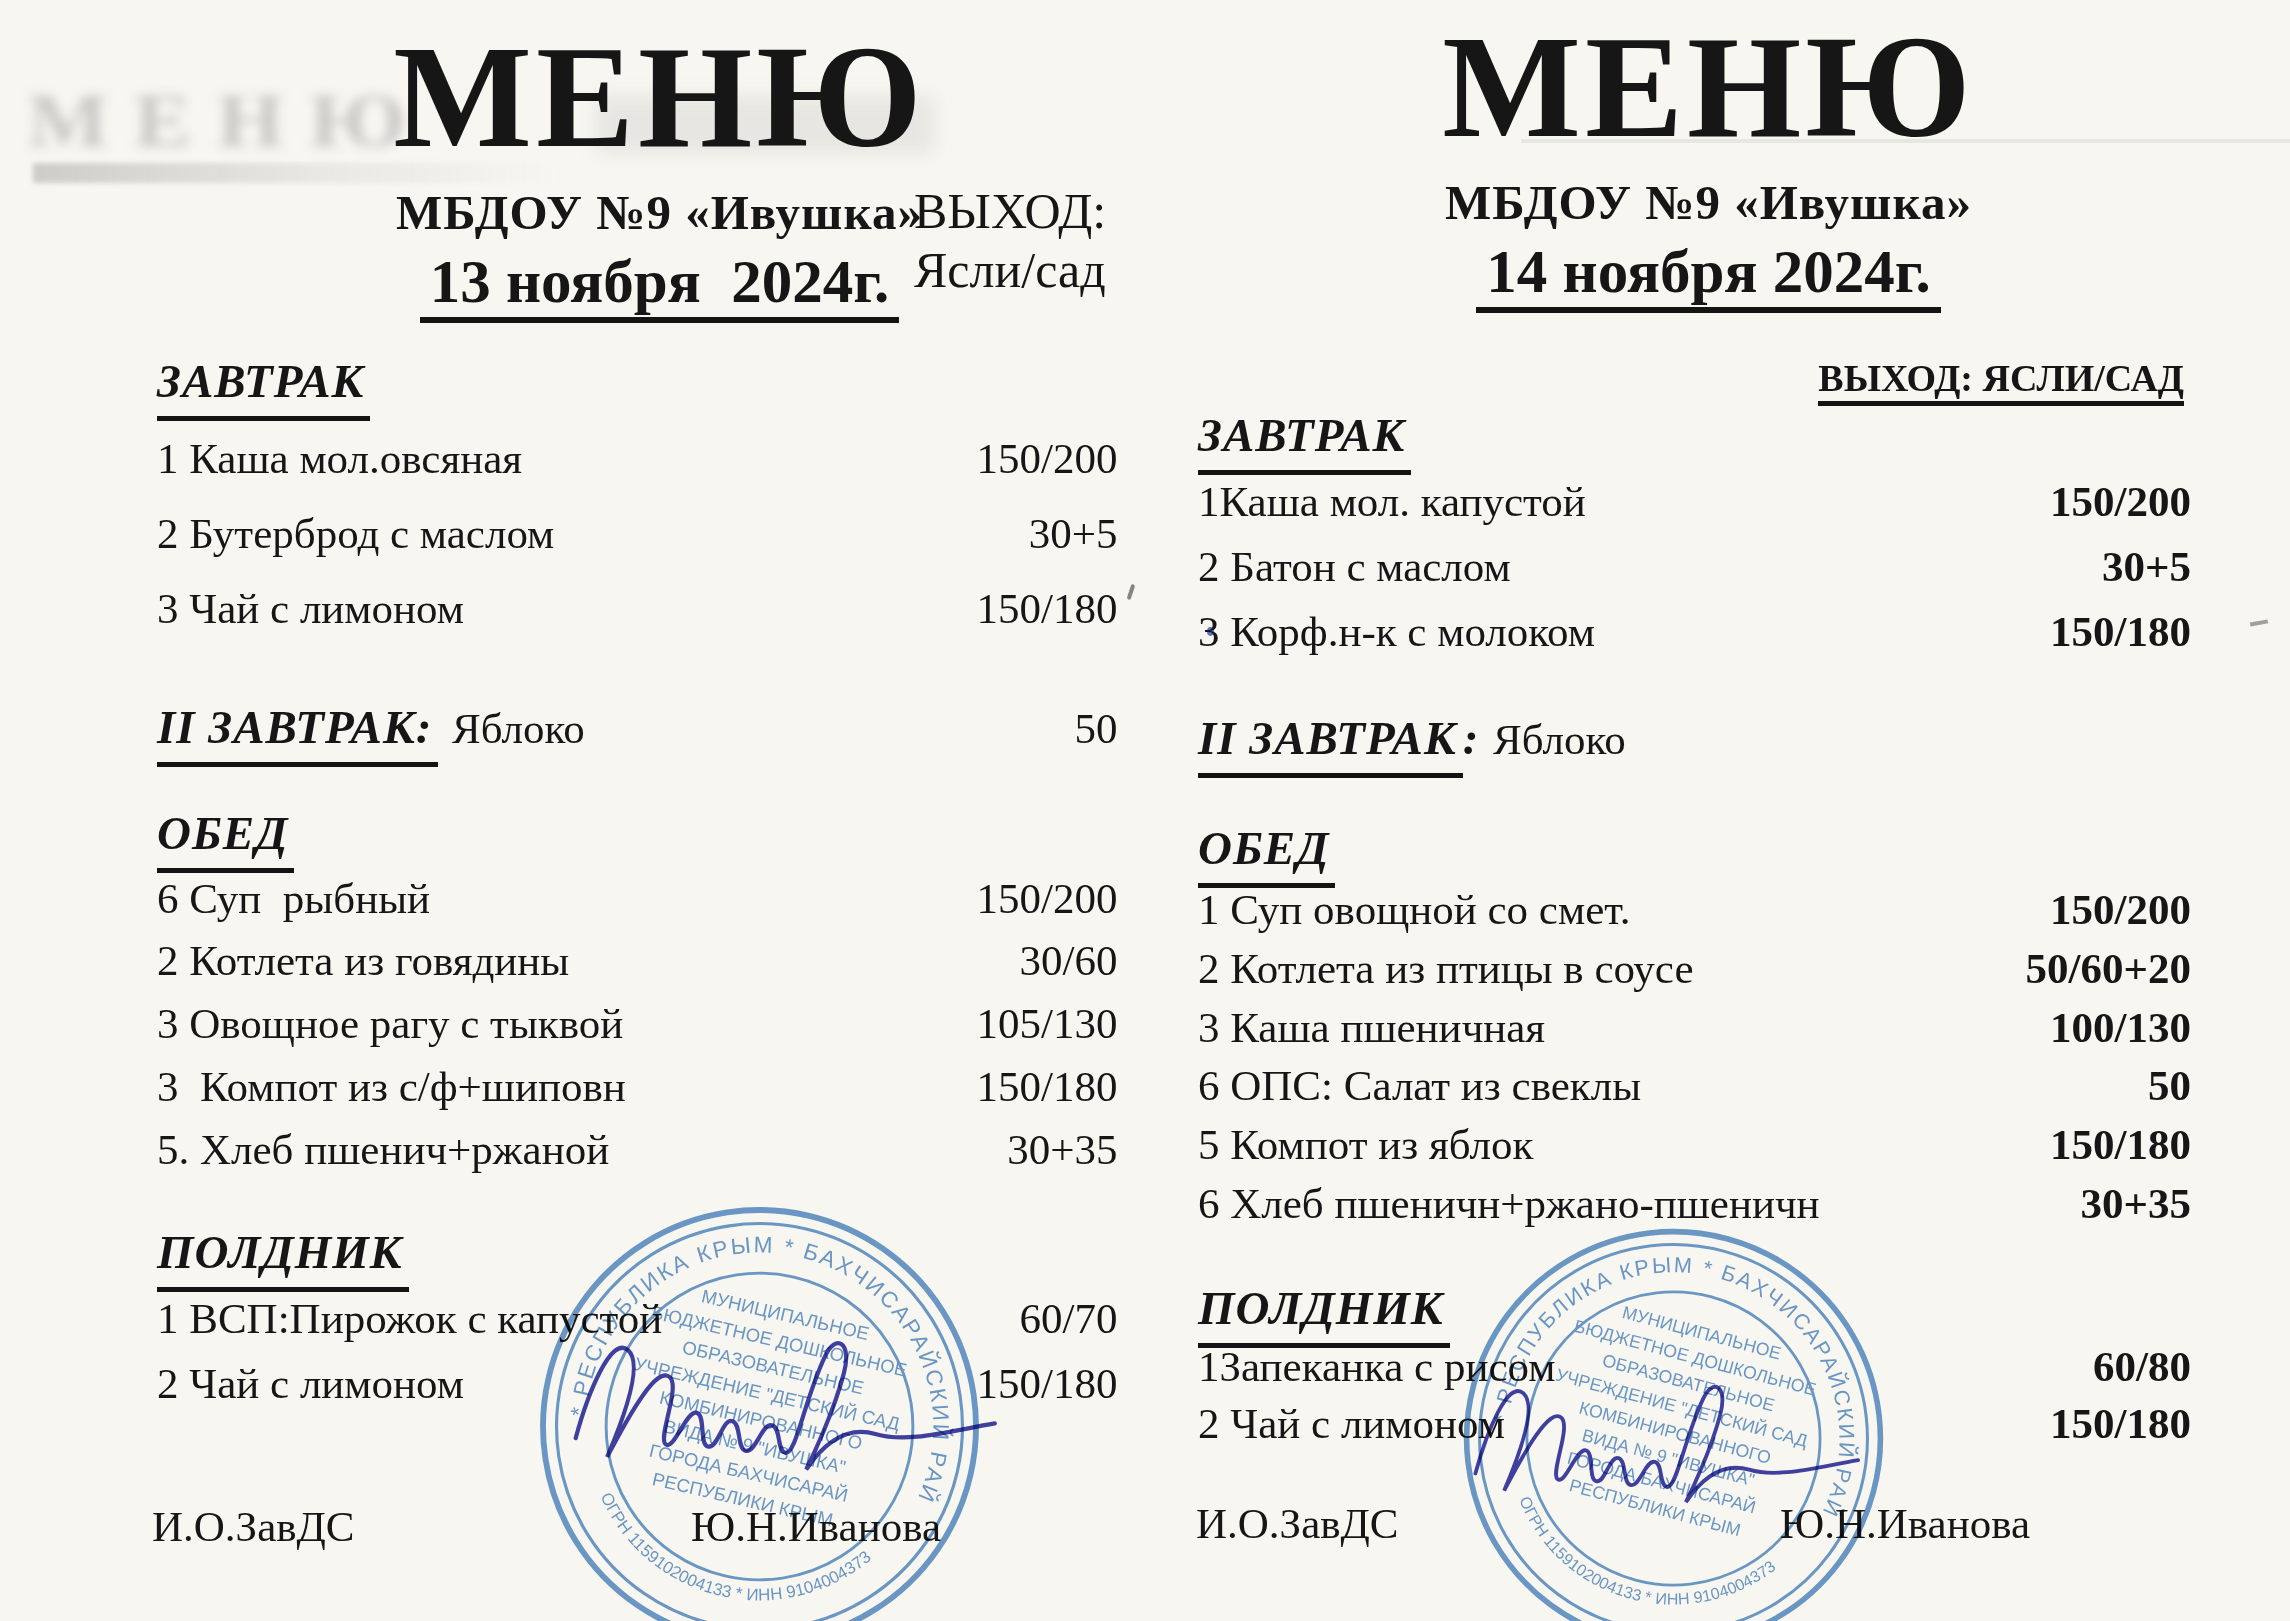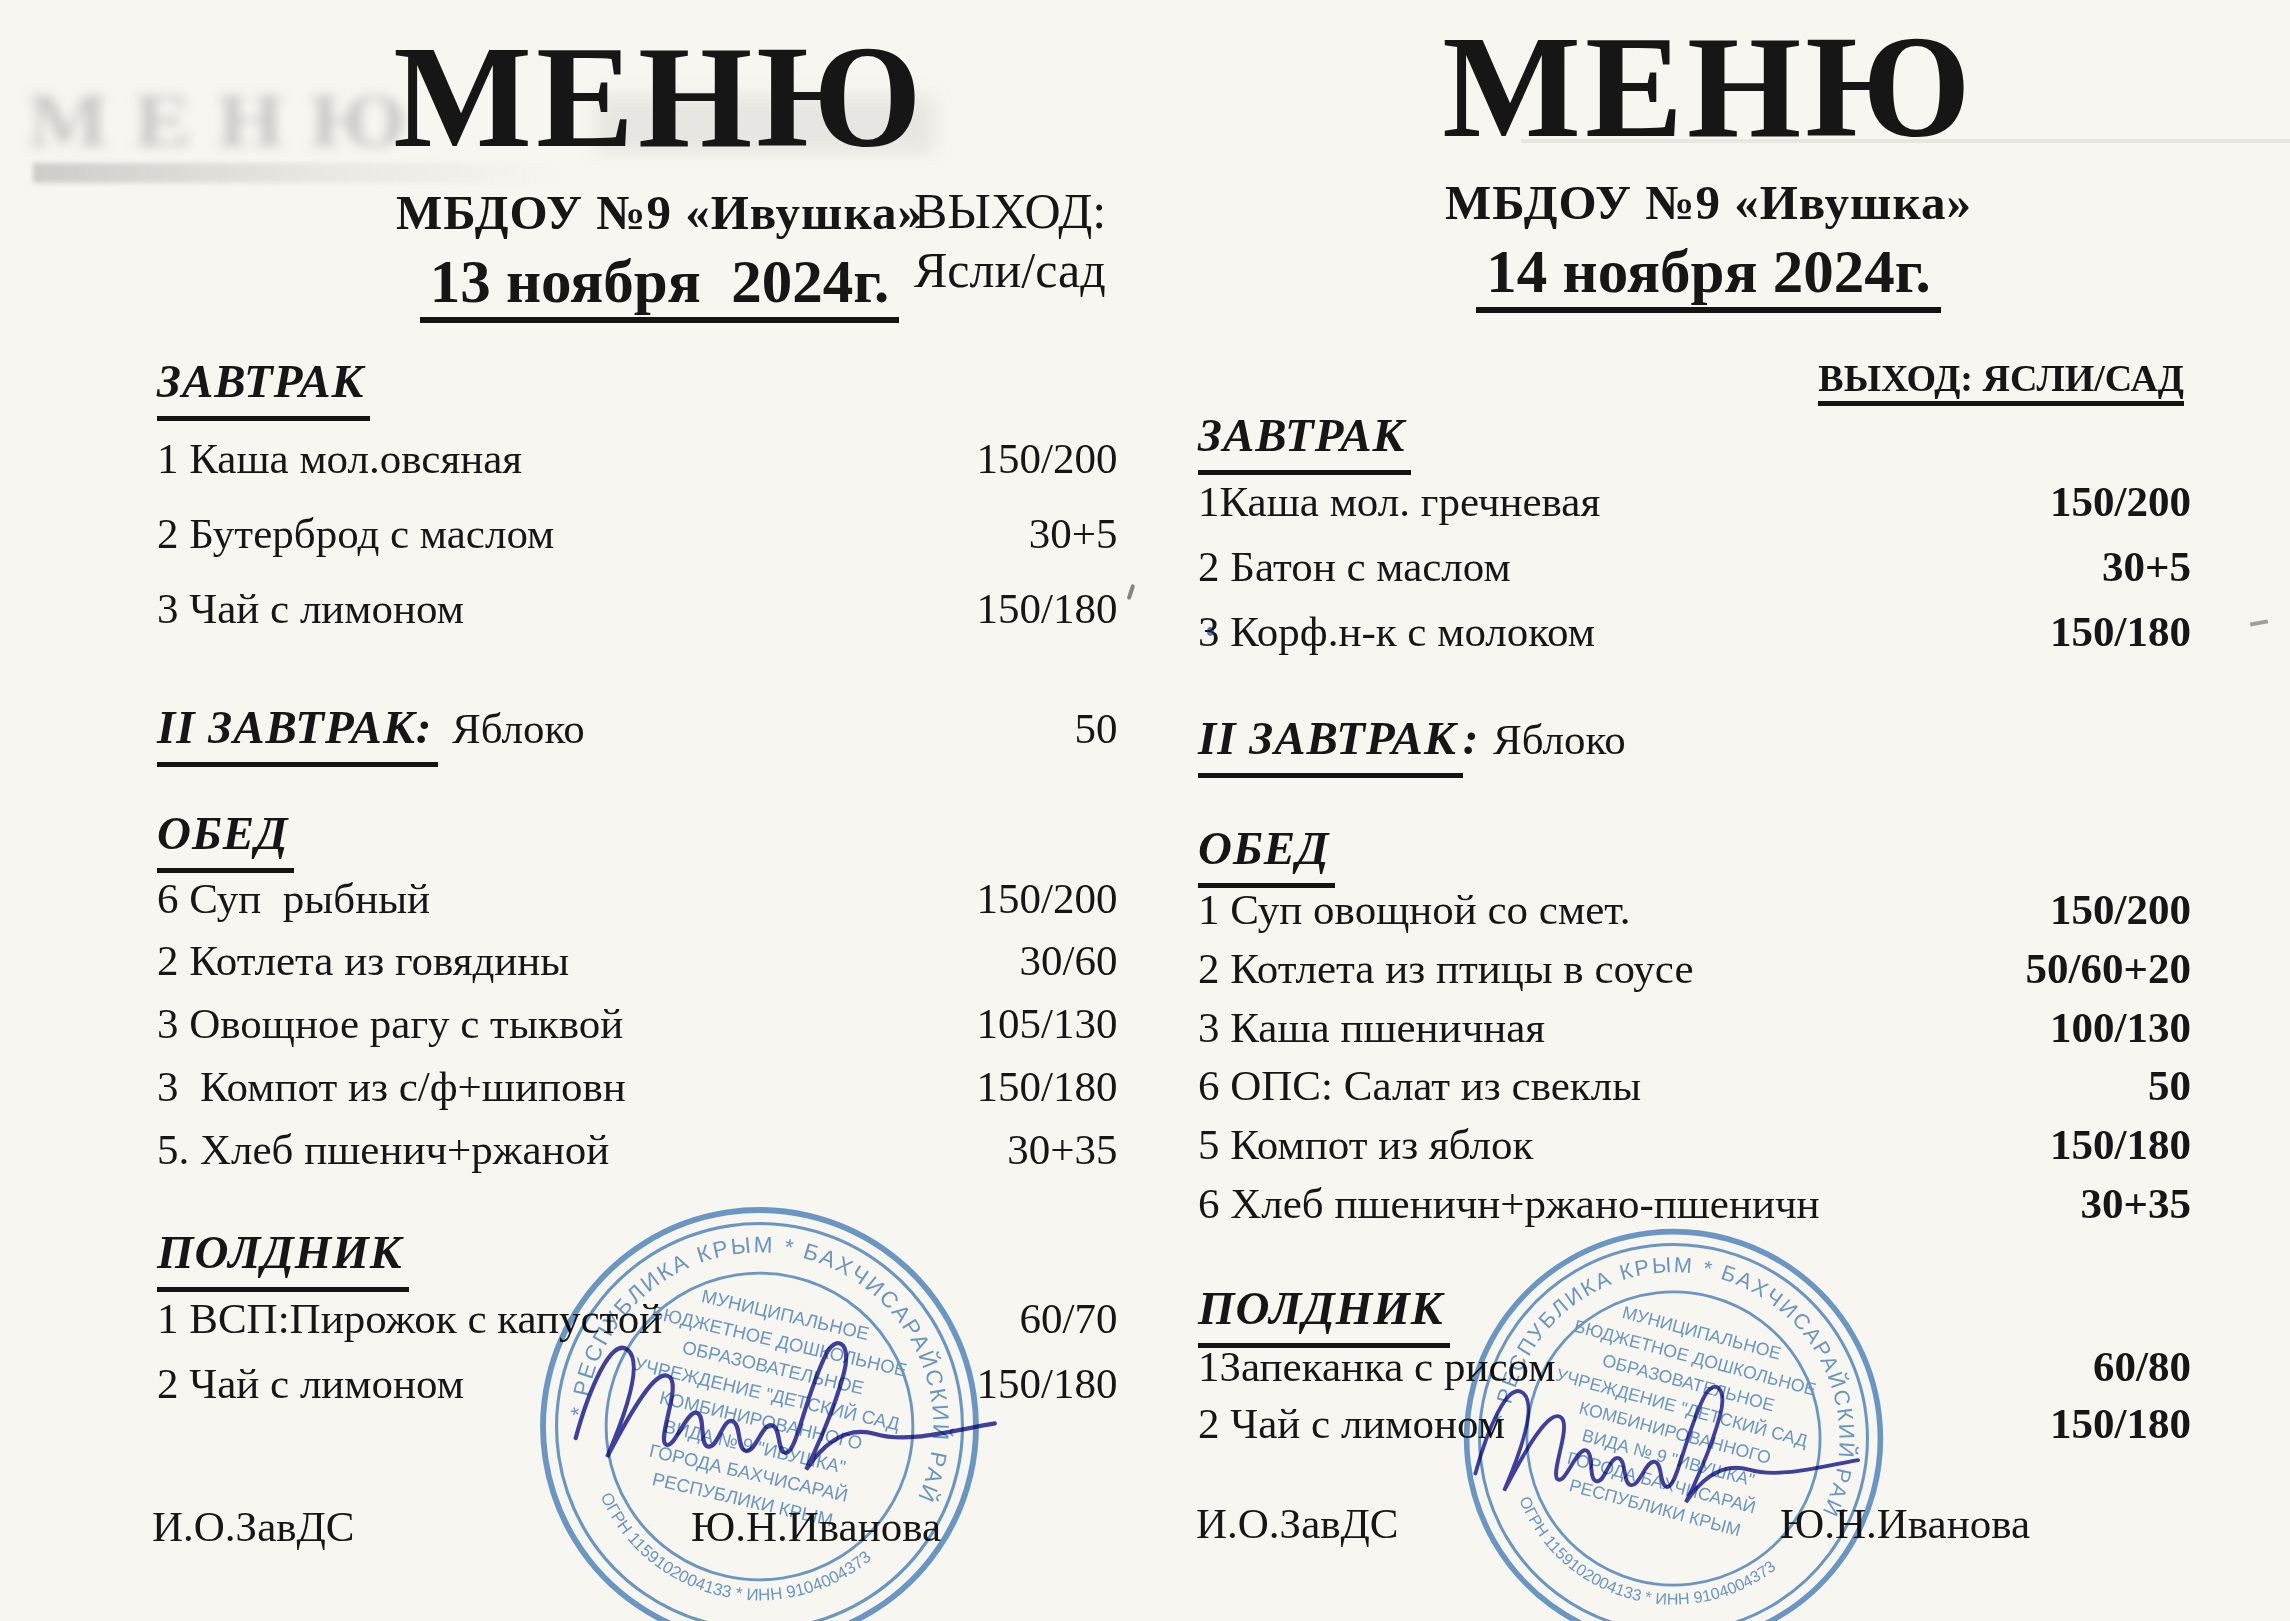--- a/index.html
+++ b/index.html
@@ -180,21 +180,21 @@
       <h1 class="m-title">МЕНЮ</h1>
       <div class="m-org">МБДОУ №9 «Ивушка»</div>
       <div class="m-date"><span>14 ноября 2024г.</span></div>
     </div>
 
     <div class="vyhod1"><span>ВЫХОД: ЯСЛИ/САД</span></div>
 
     <div class="sec sec-breakfast">
       <div class="sec-h"><span class="u">ЗАВТРАК</span></div>
       <div class="row">
-        <span class="nm">1Каша мол. гречневая</span>
+        <span class="nm">1Каша мол. капустой</span>
         <span class="val">150/200</span>
       </div>
       <div class="row">
         <span class="nm">2 Батон с маслом</span>
         <span class="val">30+5</span>
       </div>
       <div class="row">
         <span class="nm">3 Корф.н-к с молоком</span>
         <span class="val">150/180</span>
       </div>

